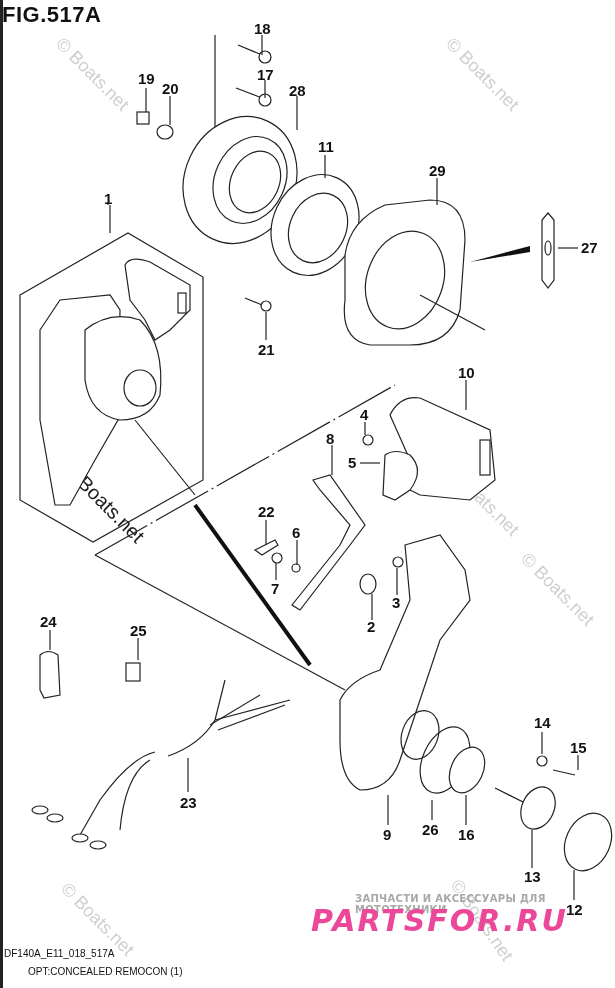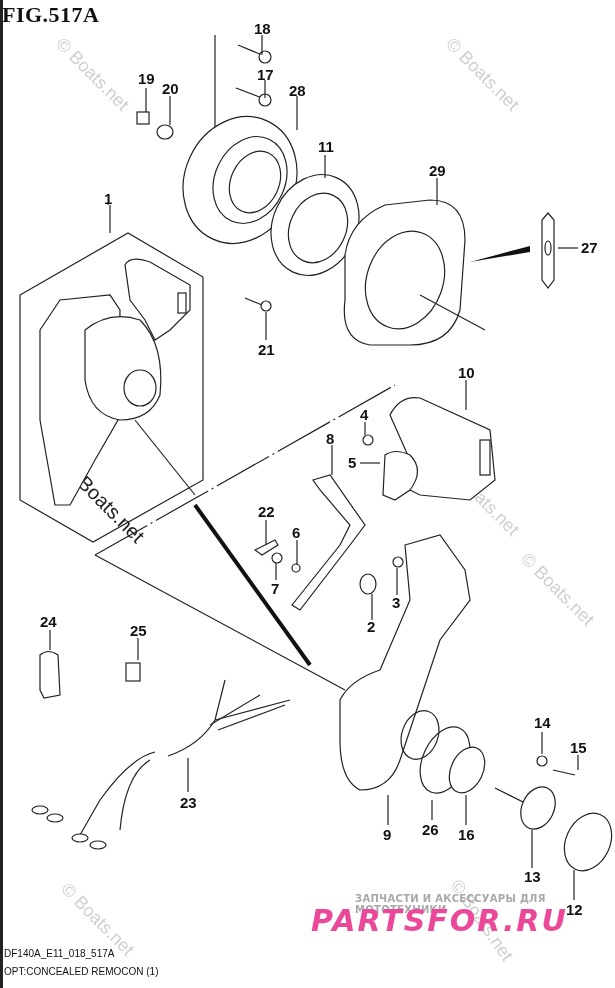--- a/index.html
+++ b/index.html
@@ -1,18 +1,18 @@
 <!DOCTYPE html>
 <html><head>
 <meta charset="utf-8">
 <style>
   html, body { margin: 0; padding: 0; background: #ffffff; }
   body { width: 615px; height: 988px; position: relative; overflow: hidden; font-family: "Liberation Sans", sans-serif; }
   .left-border { position: absolute; left: 0; top: 0; width: 3px; height: 988px; background: #222; }
-  .fig-title { position: absolute; left: 2px; top: 2px; font-family: Liberation Serif, serif; font-weight: bold; font-size: 22px; color: #111; letter-spacing: 0.5px; }
+  .fig-title { position: absolute; left: 2px; top: 2px; font-family: Liberation Sans, sans-serif; font-weight: bold; font-size: 22px; color: #111; letter-spacing: 0.5px; }
   svg.diagram { position: absolute; left: 0; top: 0; }
   .callout { font-family: "Liberation Sans", sans-serif; font-weight: bold; font-size: 15px; fill: #111; }
   .ln { stroke: #222; stroke-width: 1.2; fill: none; }
   .lnf { stroke: #222; stroke-width: 1.2; fill: #fff; }
   .thick { stroke: #111; stroke-width: 4; fill: none; }
   .wm { font-family: "Liberation Sans", sans-serif; font-size: 18px; fill: #cfcfcf; }
   .caption { position: absolute; left: 4px; font-family: "Liberation Sans", sans-serif; font-size: 10px; color: #111; }
   .ru-line { position: absolute; left: 312px; top: 893px; font-family: "DejaVu Sans", sans-serif; font-size: 10px; font-weight: bold; color: #a8a8a8; letter-spacing: 0.3px; margin-left: 43px; }
   .ru-brand { position: absolute; left: 311px; top: 903px; font-family: "DejaVu Sans", sans-serif; font-size: 30px; font-weight: bold; font-style: italic; color: #ec4899; letter-spacing: 2px; }
 </style>
@@ -205,13 +205,13 @@
     <text class="callout" x="458" y="840">16</text>
     <text class="callout" x="524" y="882">13</text>
     <text class="callout" x="566" y="915">12</text>
   </g>
 </svg>
 
 <div class="ru-line">ЗАПЧАСТИ И АКСЕССУАРЫ ДЛЯ МОТОТЕХНИКИ</div>
 <div class="ru-brand">PARTSFOR.RU</div>
 
 <div class="caption" style="top:948px;">DF140A_E11_018_517A</div>
-<div class="caption" style="top:966px;">OPT:CONCEALED REMOCON (1)</div>
+<div class="caption" style="top:966px;padding-left:24px;">OPT:CONCEALED REMOCON (1)</div>
 
 </body></html>

